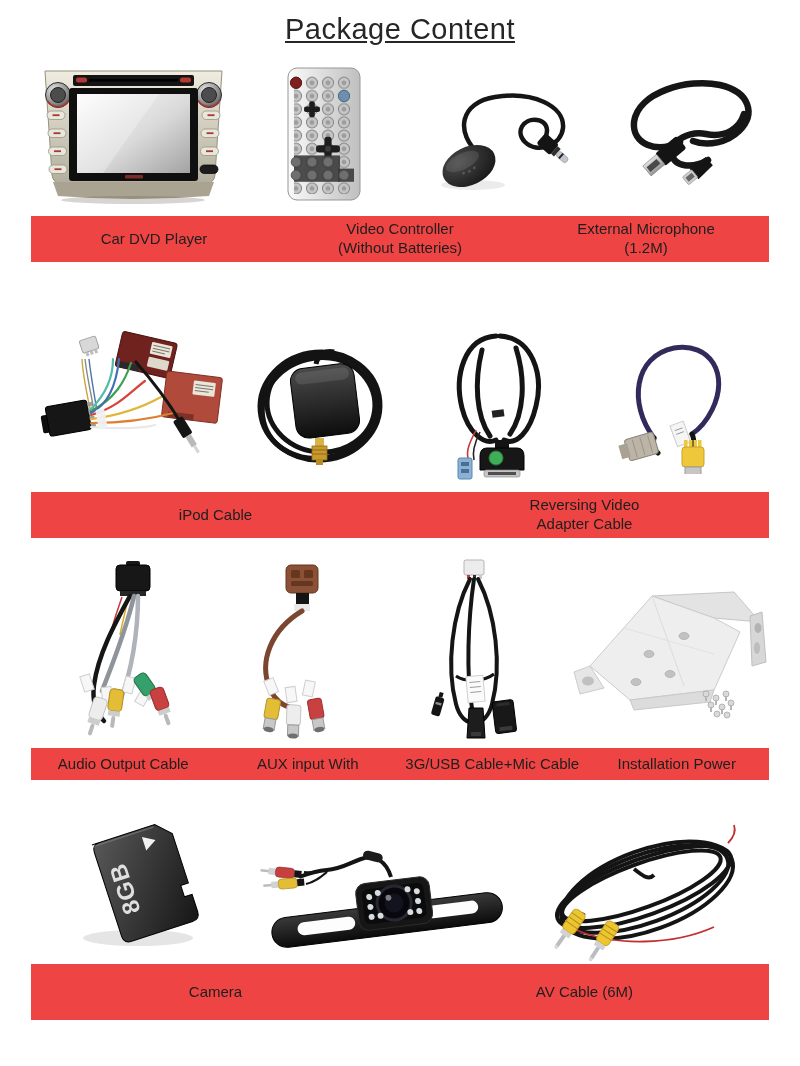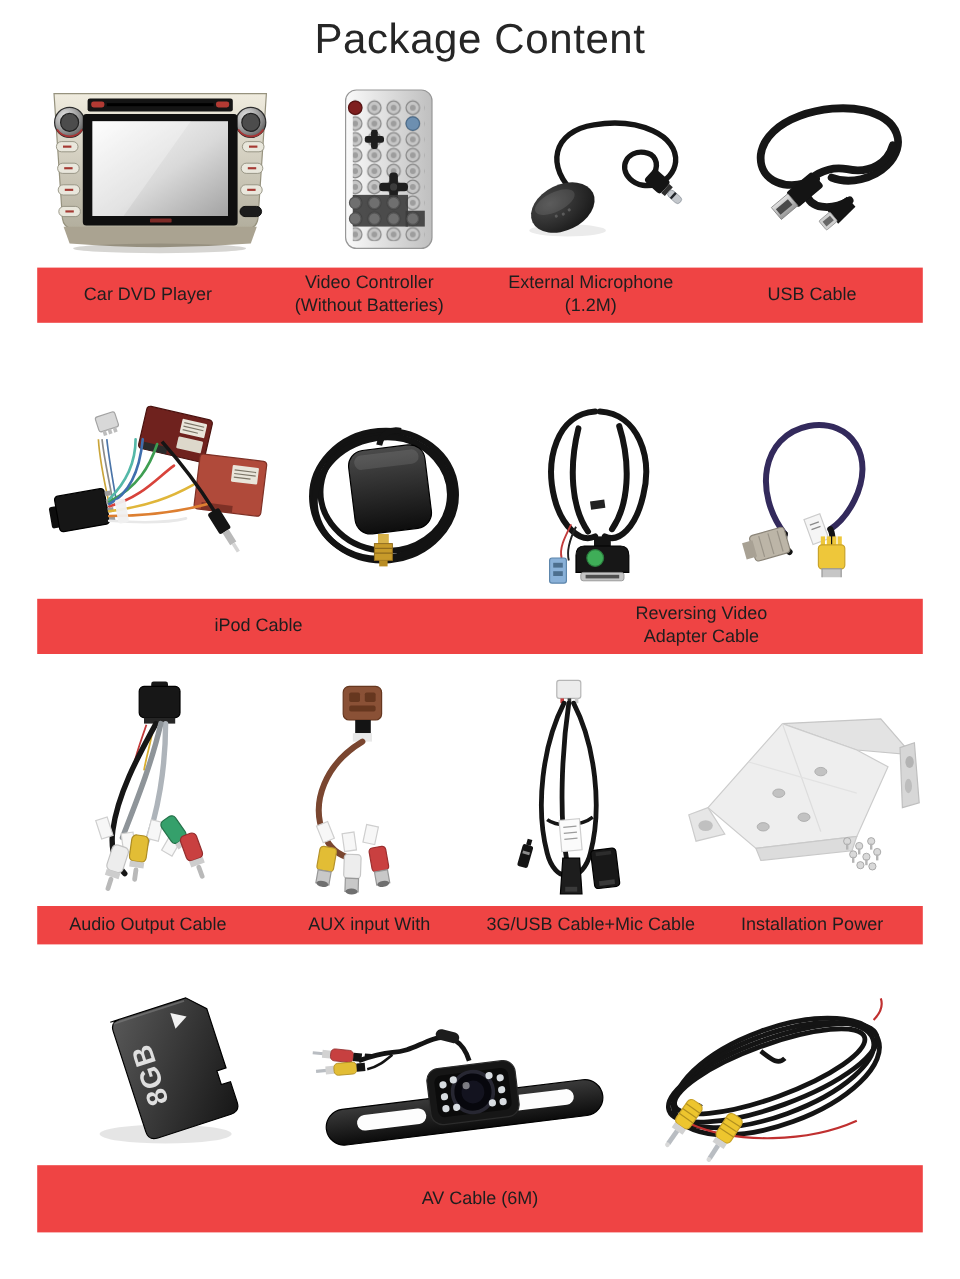--- a/index.html
+++ b/index.html
@@ -1,17 +1,17 @@
 <!DOCTYPE html>
 <html><head>
 <meta charset="utf-8">
 <style>
   html,body{margin:0;padding:0;background:#fff;}
   .page{width:800px;height:1066px;margin:0 auto;background:#ffffff;overflow:hidden;font-family:"Liberation Sans",sans-serif;}
-  .title{margin:0;padding-top:13px;text-align:center;font-size:35px;font-weight:400;letter-spacing:.5px;color:#262626;}
+  .title{margin:0;padding-top:13px;text-align:center;font-size:29px;font-weight:400;letter-spacing:.5px;color:#262626;text-decoration:underline;}
   .section{width:738px;margin:0 auto;}
   .figures{display:flex;align-items:center;justify-content:space-between;}
   .cell{flex:1;display:flex;align-items:center;justify-content:center;overflow:visible;}
   .cell svg{flex-shrink:0;}
   .bar{display:flex;background:#ef4444;}
   .bar-cell{flex:1;display:flex;align-items:center;justify-content:center;}
   .bar-cell span{display:block;text-align:center;font-size:15px;line-height:1.25;color:#1e1e1e;white-space:pre-line;}
   .figs-1{height:156px;margin-top:14px;}
   .bar-1{height:46px;}
   .figs-2{height:176px;margin-top:54px;}
@@ -176,23 +176,20 @@
           <span>Car DVD Player</span>
         </div>
       <div class="bar-cell">
           <span>Video Controller
 (Without Batteries)</span>
         </div>
       <div class="bar-cell">
           <span>External Microphone
 (1.2M)</span>
         </div>
-      <div class="bar-cell">
-          <span>USB Cable</span>
-        </div>
     </div>
   </section>
 
   <section class="section">
     <div class="figures figs-2">
       <div class="cell">
         <svg width="200" height="170" viewBox="0 0 200 170">
           <g transform="translate(48,22) rotate(-18)">
             <rect width="17" height="13" rx="2" fill="#d8d8d8" stroke="#a3a3a3"></rect>
             <rect x="2.5" y="13" width="3" height="4" fill="#bdbdbd"></rect>
@@ -596,17 +593,20 @@
               <line x1="-7" y1="-10" x2="7" y2="-10" stroke="#b08f1f"></line>
             <rect x="-5.5" y="-2" width="11" height="5" fill="#d2d2d2"></rect>
             <rect x="-2" y="3" width="4" height="13" fill="#b9bdc2"></rect>
             <circle cx="0" cy="17" r="2" fill="#d9d9d9"></circle>
           </g>
         </svg>
       </div>
     </div>
     <div class="bar bar-4">
       <div class="bar-cell">
+          <span>Camera</span>
+        </div>
+      <div class="bar-cell">
           <span>AV Cable (6M)</span>
         </div>
     </div>
   </section>
 </div>
 
 </body></html>

